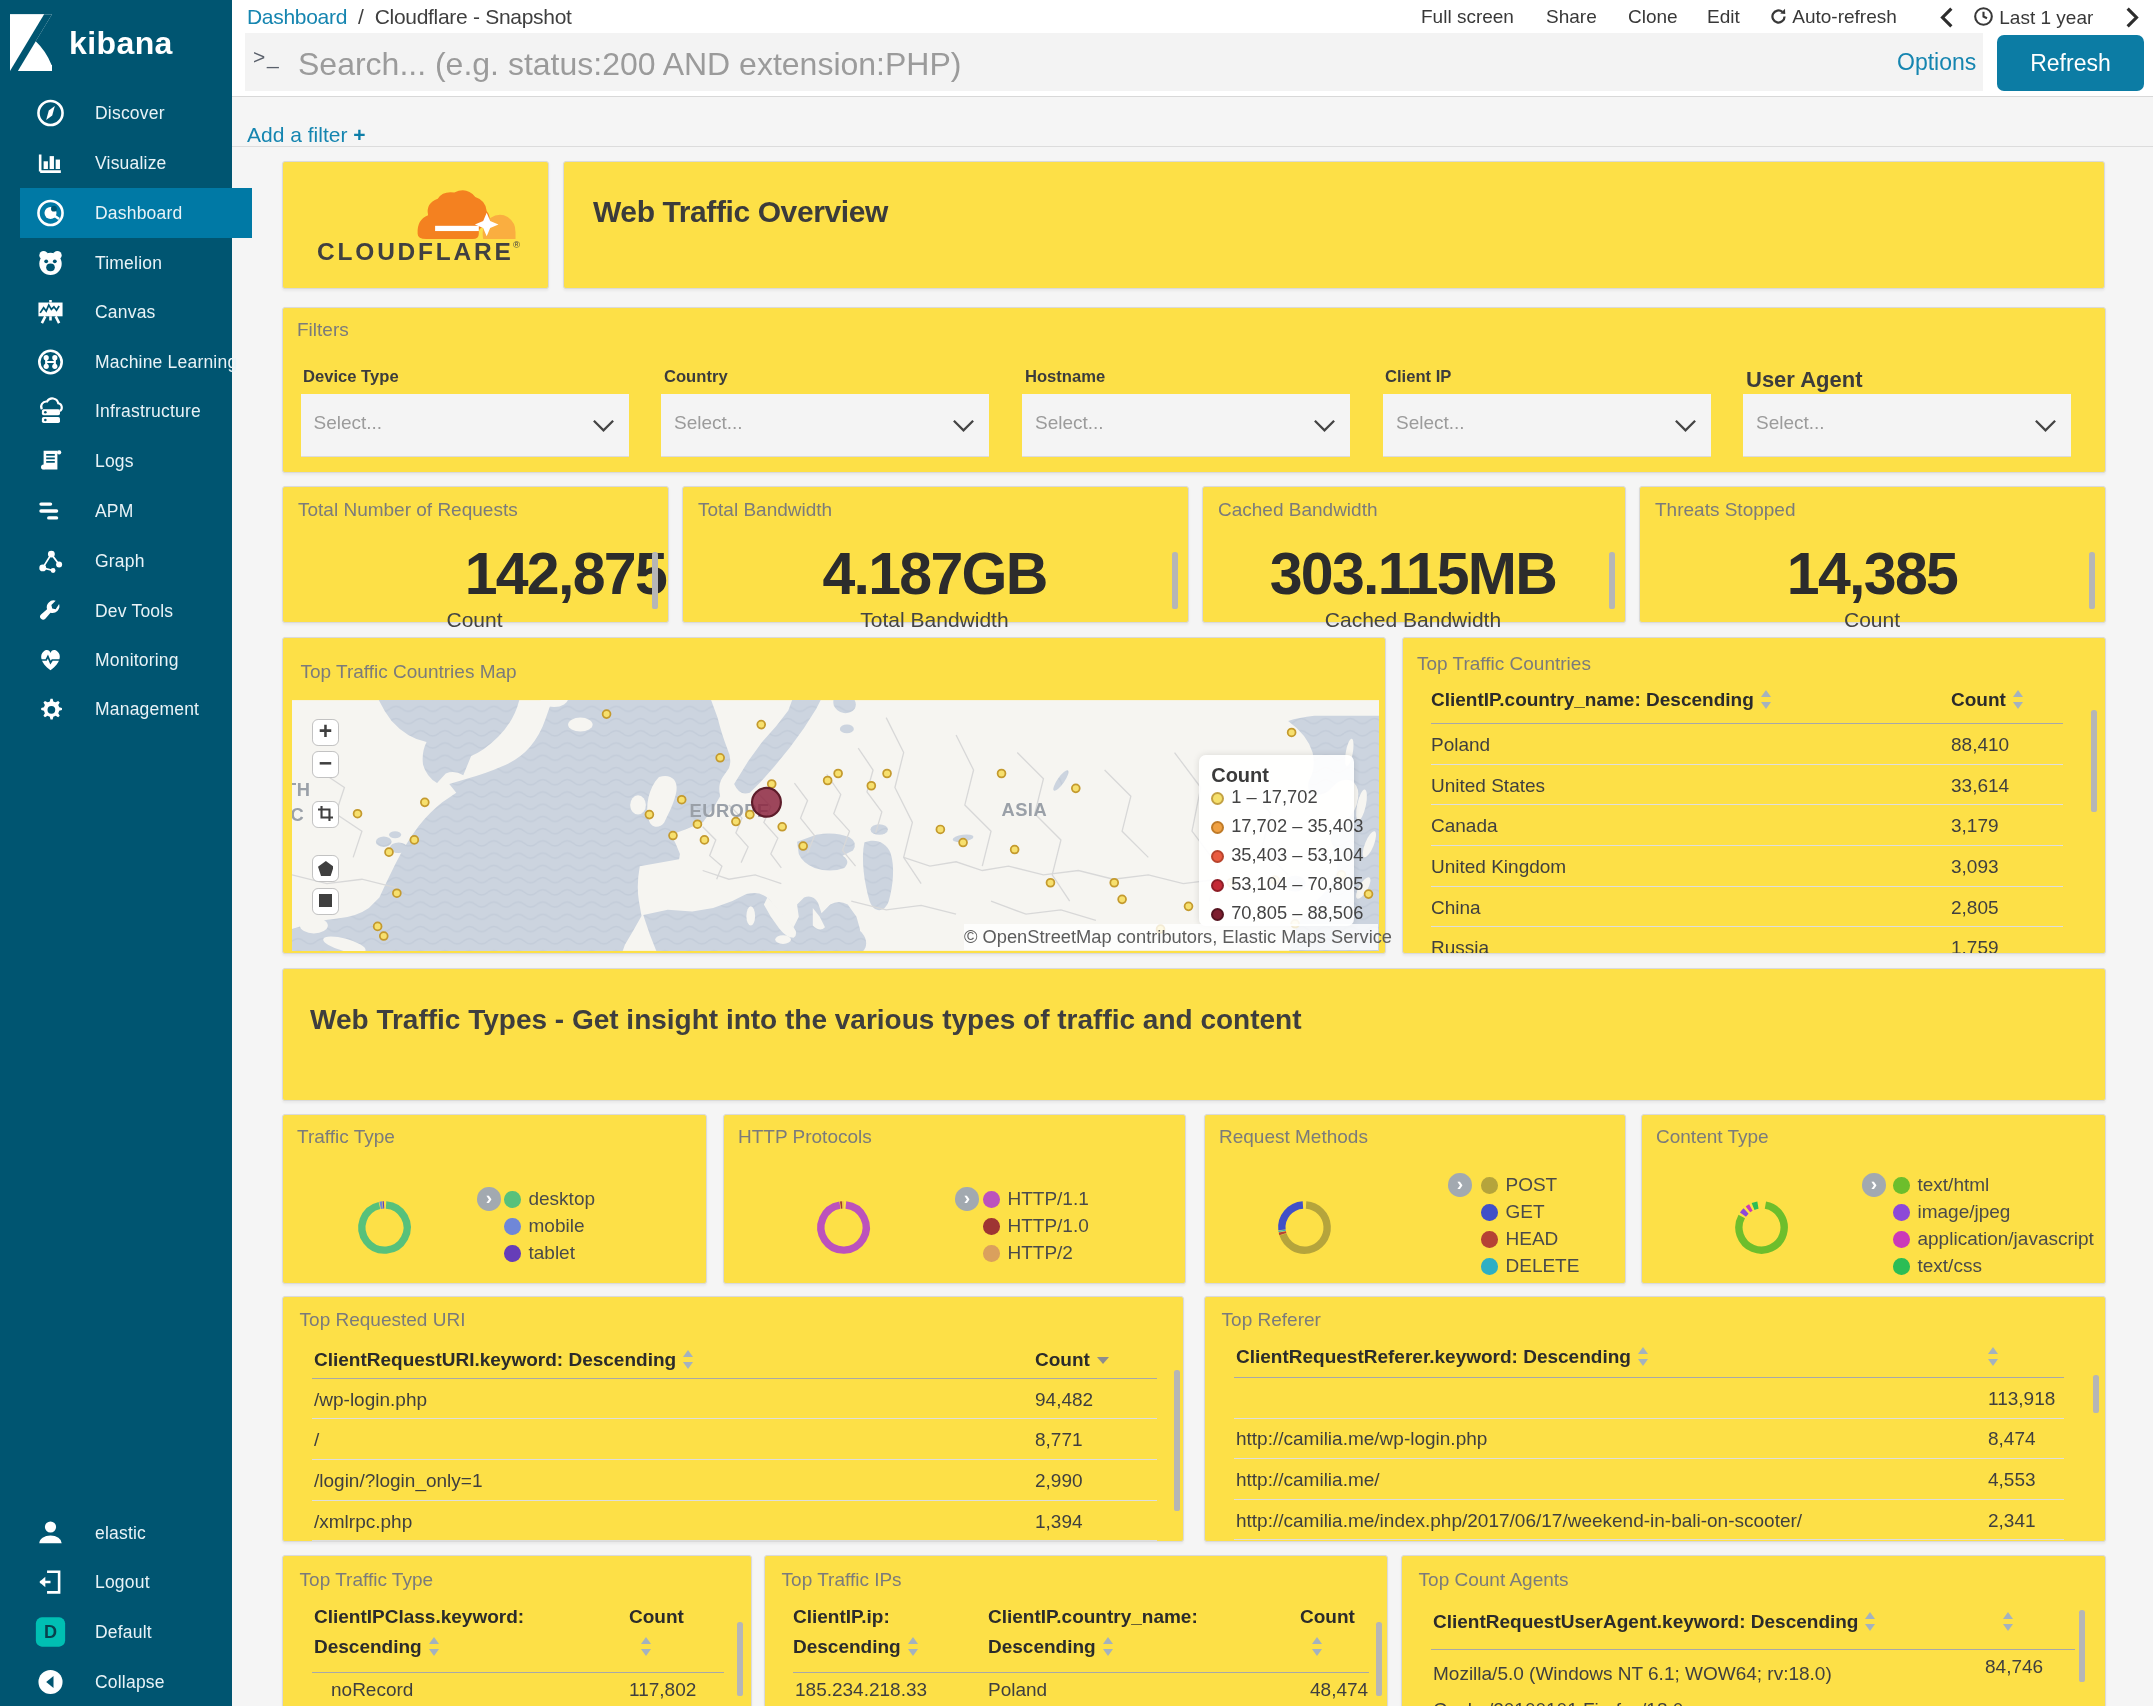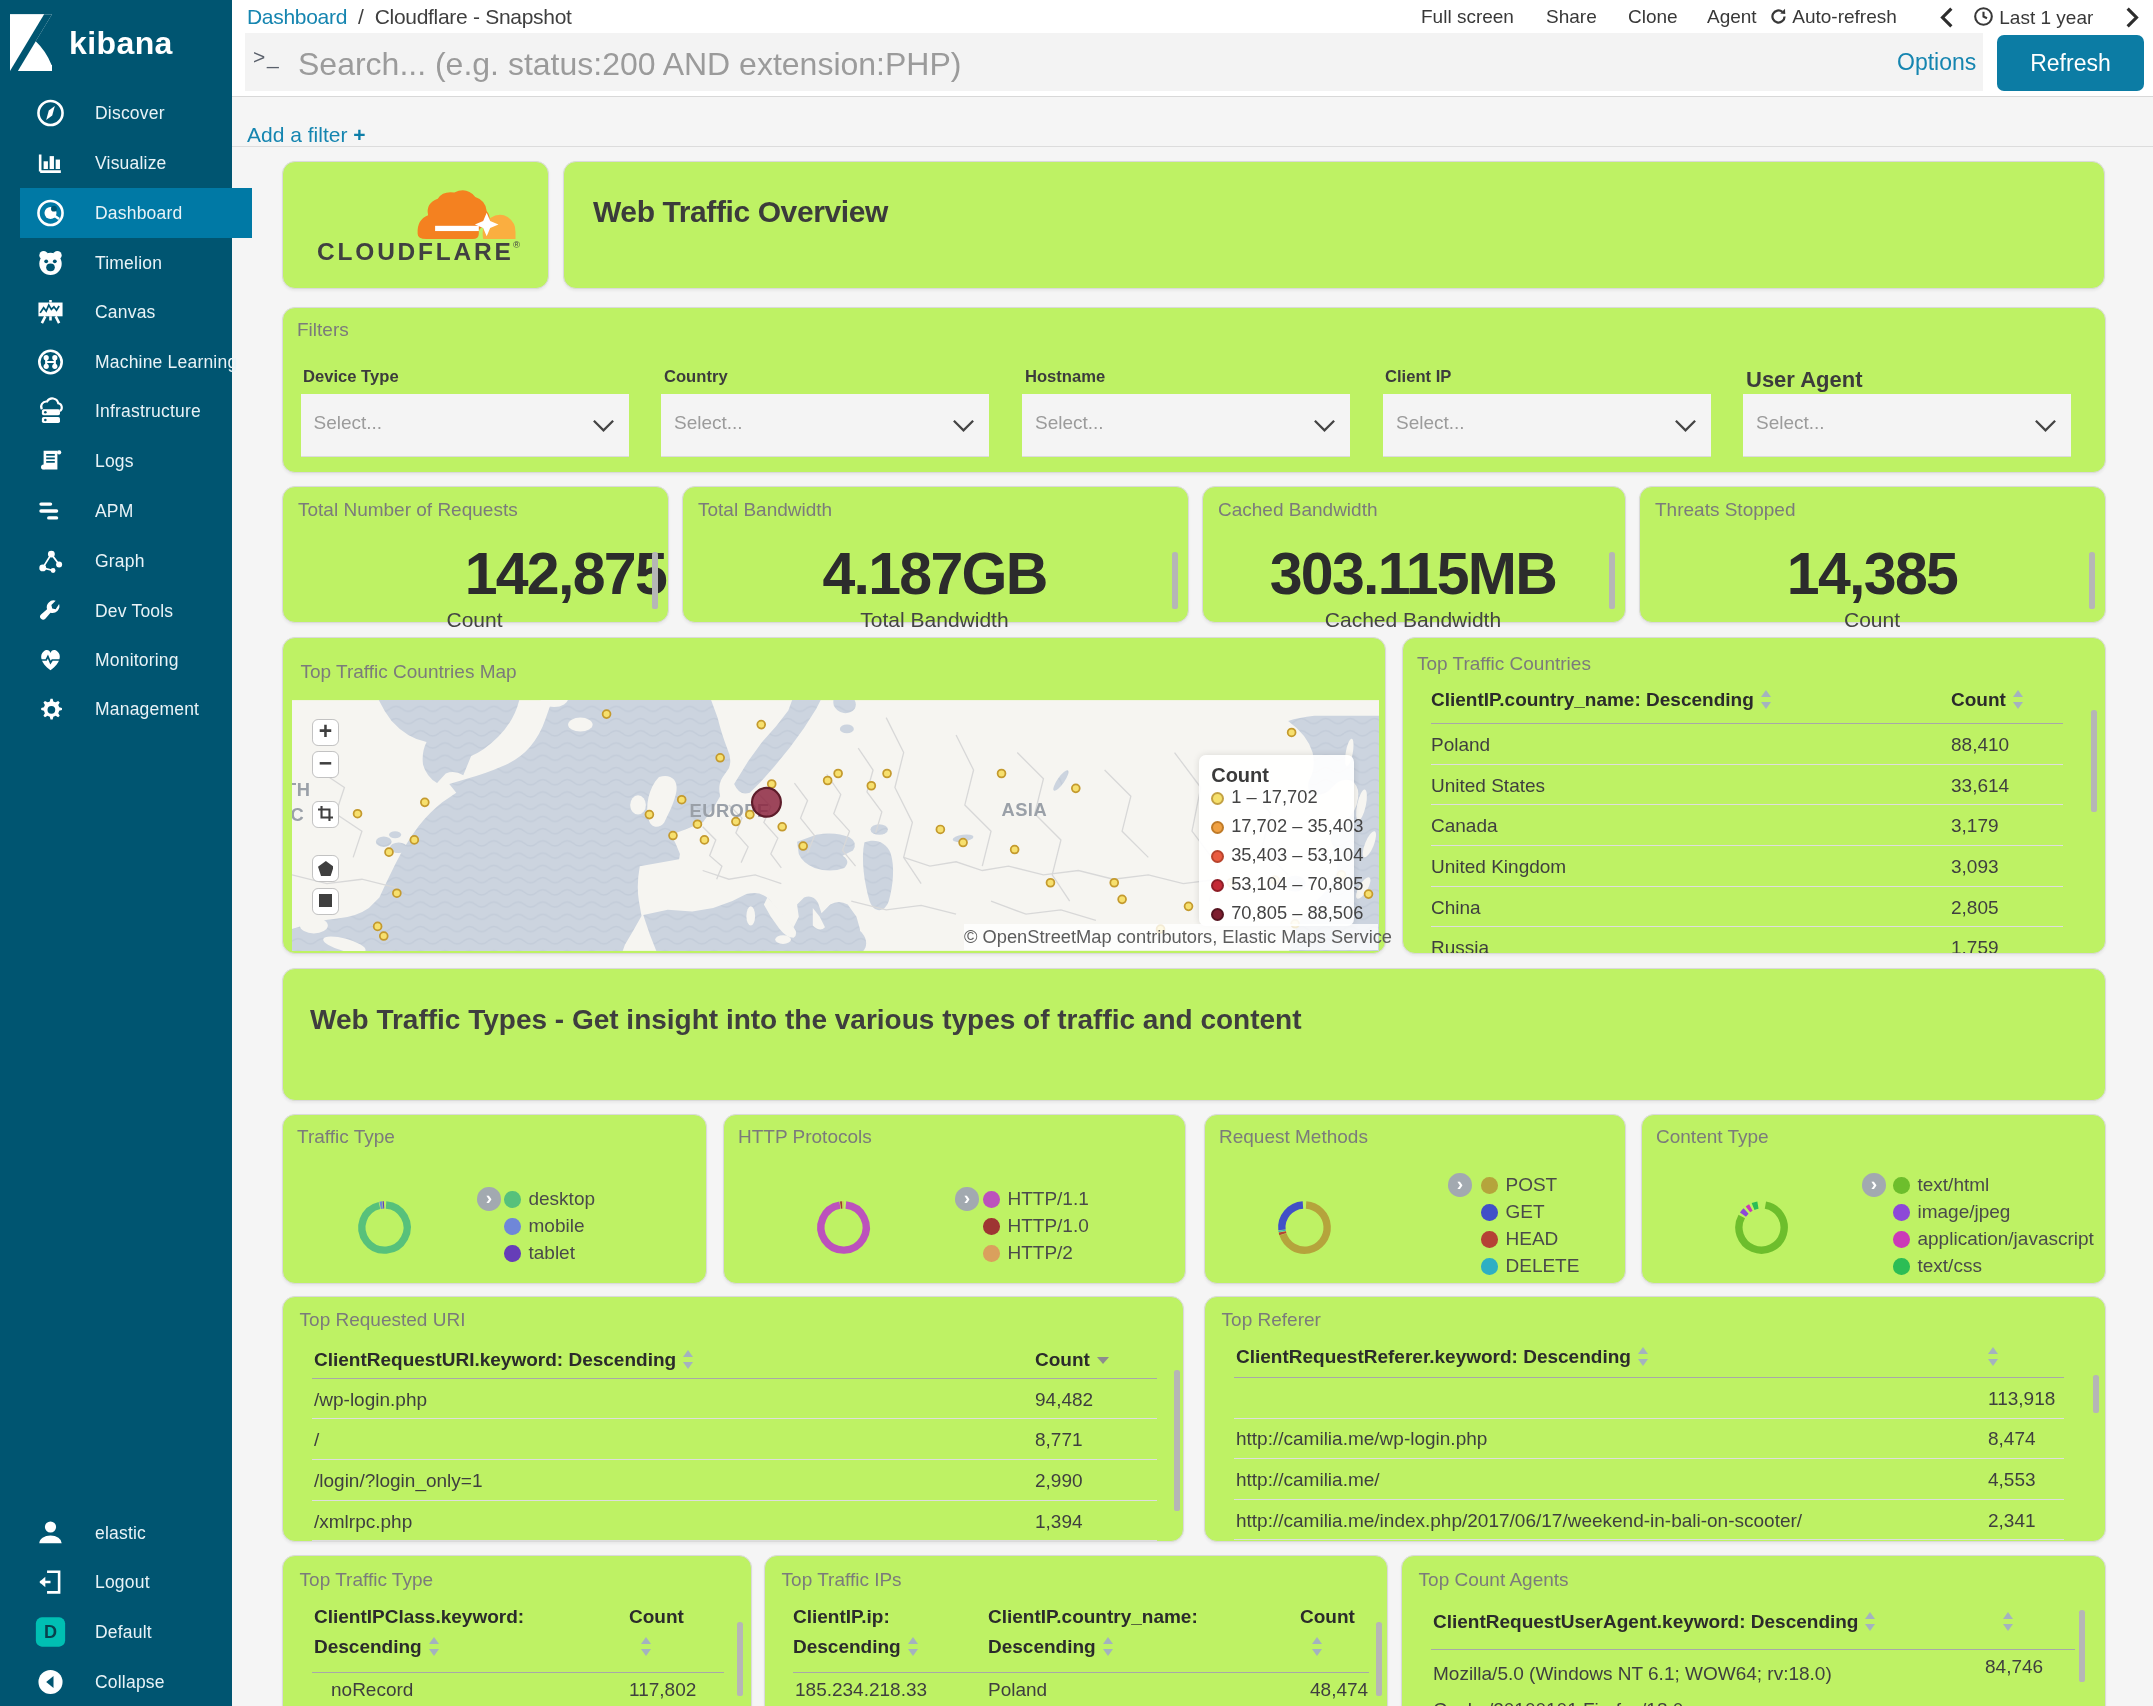--- a/index.html
+++ b/index.html
@@ -16,21 +16,21 @@
 .topmenu { position:absolute; left:0; top:6.1px; font-size:19px; color:#383838; white-space:nowrap; width:1922px; }
 .querybar { position:absolute; left:232px; top:31px; width:1922px; height:66px; background:#fff; border-bottom:1.7px solid #d8d8d8; z-index:4; }
 .qinput { position:absolute; left:13px; top:1.7px; width:1738px; height:58px; background:#f3f3f3; }
 .qcaret { position:absolute; left:21px; top:14px; font-size:21px; color:#5a606b; letter-spacing:1.7px; }
 .qph { position:absolute; left:66px; top:15px; font-size:32px; color:#9b9b9b; }
 .qopt { position:absolute; left:1665px; top:17.5px; font-size:23px; color:#1585b0; }
 .refresh { position:absolute; left:1765px; top:3.5px; width:147px; height:56px; background:#0c7ca4; border-radius:7px; color:#fff; font-size:23px; text-align:center; line-height:56px; }
 .filterbar { position:absolute; left:232px; top:98px; width:1922px; height:49px; background:#f5f5f5; border-bottom:1.7px solid #dcdcdc; z-index:3; }
 .addfilter { position:absolute; left:15px; top:25px; font-size:21px; color:#1585b0; }
 .addfilter b { color:#0d7ea8; font-weight:700; }
-.panel { position:absolute; background:#bef264; border:1.7px solid #dadada; border-radius:13px; box-shadow:0 1.7px 2.6px rgba(0,0,0,0.05);padding-left:12px; }
+.panel { position:absolute; background:#fde047; border:1.7px solid #dadada; border-radius:3px; box-shadow:0 1.7px 2.6px rgba(0,0,0,0.05);padding-left:12px; }
 .ptitle { position:absolute; left:15.7px; top:14px; font-size:19px; color:#7b7b7b; white-space:nowrap; }
 .sbar { position:absolute; width:6.1px; background:#b6b6b6; border-radius:2.6px; }
 .sorticon { display:inline-block; width:11.4px; height:19px; position:relative; vertical-align:-2.6px; margin-left:7px; }
 .sorticon:before { content:""; position:absolute; left:0; top:0; border-left:5.7px solid transparent; border-right:5.7px solid transparent; border-bottom:7.9px solid #a4b2bf; }
 .sorticon:after { content:""; position:absolute; left:0; bottom:0; border-left:5.7px solid transparent; border-right:5.7px solid transparent; border-top:7.9px solid #a4b2bf; }
 .sortdesc { display:inline-block; width:0; height:0; border-left:6.1px solid transparent; border-right:6.1px solid transparent; border-top:7.9px solid #8d8d8d; margin-left:7px; vertical-align:1.7px; }
 .lrow { position:absolute; white-space:nowrap; height:27px; line-height:27px; font-size:19px; color:#4a4a4a; }
 .ldot { display:inline-block; width:16.6px; height:16.6px; border-radius:50%; margin-right:7.9px; vertical-align:-2.6px; }
 .larrow { position:absolute; width:23.6px; height:23.6px; border-radius:50%; background:#a2a9b0; color:#fff; font-size:19px; text-align:center; line-height:22px; font-weight:700; }
 .hdr { position:absolute; font-size:19px; font-weight:700; color:#2b2b2b; white-space:nowrap; }
@@ -192,21 +192,21 @@
       <span class="lb">Collapse</span>
     </div>
 
 </div>
 <div class="topbar">
   <div class="crumb"><a>Dashboard</a>&nbsp;&nbsp;/&nbsp;&nbsp;Cloudflare - Snapshot</div>
   <div class="topmenu">
       <span style="position:absolute;left:1189px;top:0">Full screen</span>
       <span style="position:absolute;left:1314px;top:0">Share</span>
       <span style="position:absolute;left:1396px;top:0">Clone</span>
-      <span style="position:absolute;left:1475px;top:0">Agent</span>
+      <span style="position:absolute;left:1475px;top:0">Edit</span>
       <span style="position:absolute;left:1537px;top:0"><svg width="19" height="19" viewBox="0 0 22 22" style="vertical-align:-2.6px">
           <path d="M18 11 a7 7 0 1 1 -2.5 -5.4" stroke="#383838" stroke-width="2.6" fill="none"></path>
           <path d="M18.5 2 L18.8 8 L13 7.4 Z" fill="#383838"></path>
         </svg> Auto-refresh</span>
       <span style="position:absolute;left:1707px;top:0"><svg width="15" height="23" viewBox="0 0 17 26" style="vertical-align:-5.2px">
           <path d="M14 3 L4 13 L14 23" stroke="#2d2d2d" stroke-width="3.6" fill="none"></path>
         </svg></span>
       <span style="position:absolute;left:1741px;top:0"><svg width="21" height="21" viewBox="0 0 24 24" style="vertical-align:-3.5px">
           <circle cx="12" cy="12" r="9.5" fill="none" stroke="#383838" stroke-width="2.4"></circle>
           <path d="M12 6.5 L12 12 L16 14" stroke="#383838" stroke-width="2.4" fill="none"></path>

